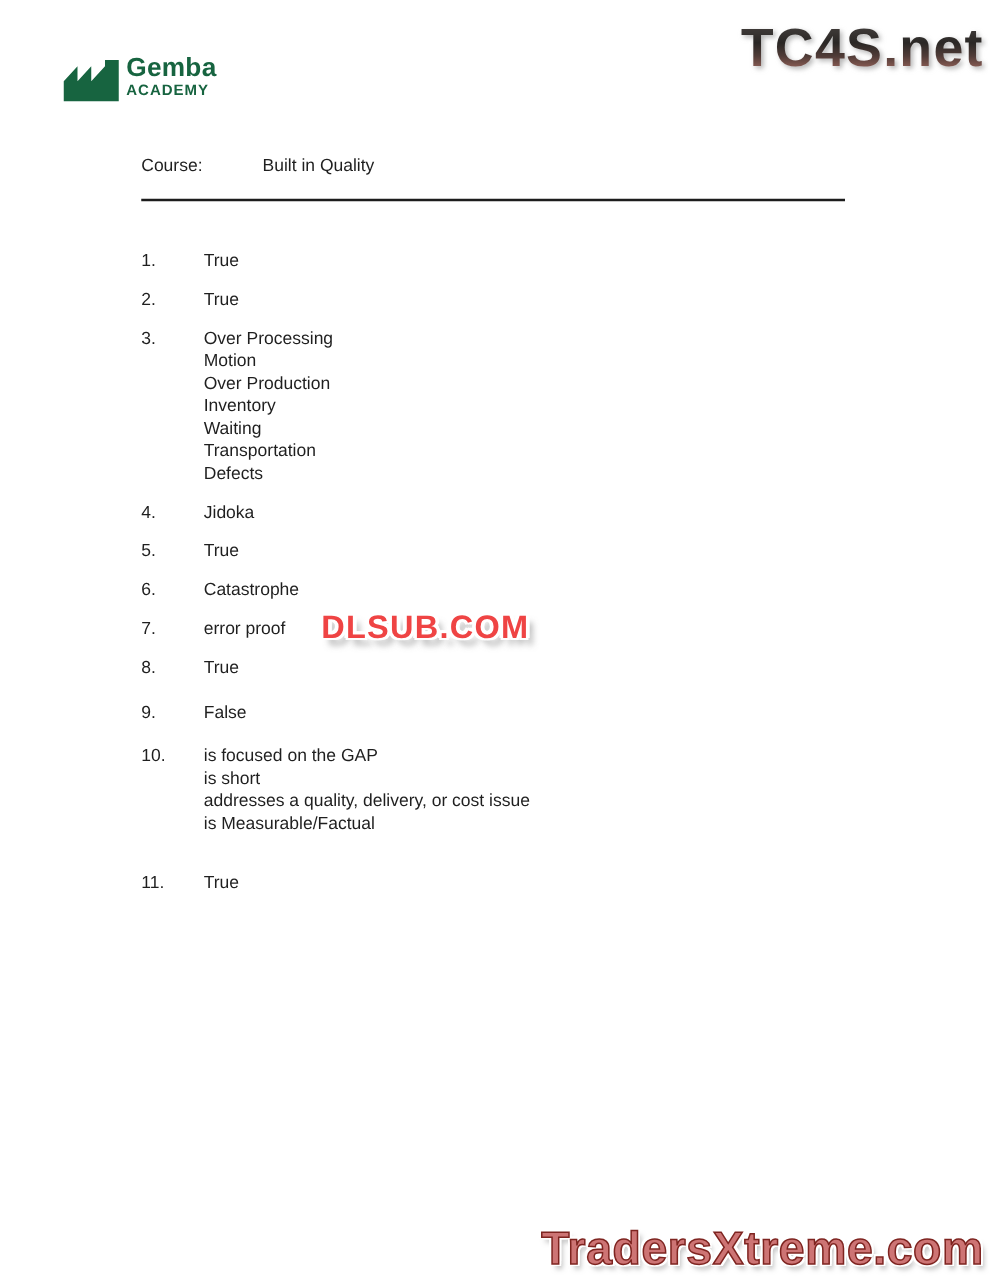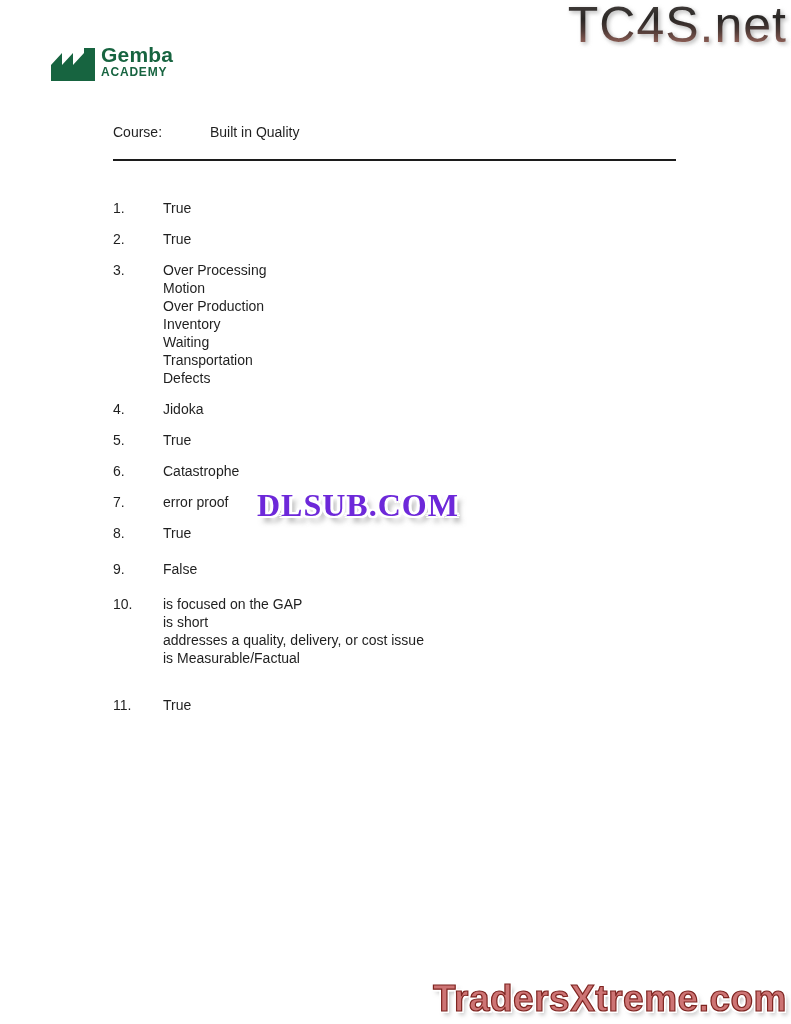--- a/index.html
+++ b/index.html
@@ -8,22 +8,22 @@
     position:relative;
     width:791px; height:1024px;
     background:#ffffff;
     overflow:hidden;
     font-family:"Liberation Sans", sans-serif;
     color:#1f1f1f;
   }
 
   
   .wm-tc4s {
-    position:absolute; top:0; right:4px;
-    font-size:50px; font-weight:normal; letter-spacing:1px;
+    position:absolute; top:18px; right:4px;
+    font-size:43px; font-weight:bold; letter-spacing:1px;
     line-height:1;
     background:linear-gradient(180deg,#474240 0%, #2a2725 38%, #4f3b37 62%, #936158 88%, #a06e63 100%);
     -webkit-background-clip:text; background-clip:text;
     color:transparent;
     filter:drop-shadow(2px 2px 2px rgba(120,120,120,0.55));
   }
 
   
   .logo { position:absolute; left:50px; top:44px; display:flex; align-items:flex-start; }
   .logo svg { display:block; margin-top:1px; }
@@ -47,24 +47,24 @@
   .answers { position:absolute; left:113px; top:199px; width:520px; font-size:14px; line-height:18px; }
   .answer-item { display:flex; margin-bottom:13px; }
   .answer-item:nth-child(8)  { margin-bottom:18px; }
   .answer-item:nth-child(9)  { margin-bottom:17px; }
   .answer-item:nth-child(10) { margin-bottom:29px; }
   .answer-num { width:50px; flex-shrink:0; }
 
   
   .wm-dlsub {
     position:absolute; left:257px; top:486px;
-    font-family:Liberation Serif, serif;
-    font-size:32px; font-weight:bold; letter-spacing:1px;
+    font-family:Liberation Sans, sans-serif;
+    font-size:26px; font-weight:bold; letter-spacing:1px;
     line-height:1.2; white-space:nowrap;
-    color:#6d28d9;
+    color:#ef4444;
     text-shadow:
       -2px -2px 0 #fff, 2px -2px 0 #fff, -2px 2px 0 #fff, 2px 2px 0 #fff,
       -2px 0 0 #fff, 2px 0 0 #fff, 0 -2px 0 #fff, 0 2px 0 #fff,
       -3px 0 0 #fff, 3px 0 0 #fff,
       5px 6px 5px rgba(110,110,110,0.55);
   }
 
   
   .wm-traders {
     position:absolute; right:4px; top:977px;

